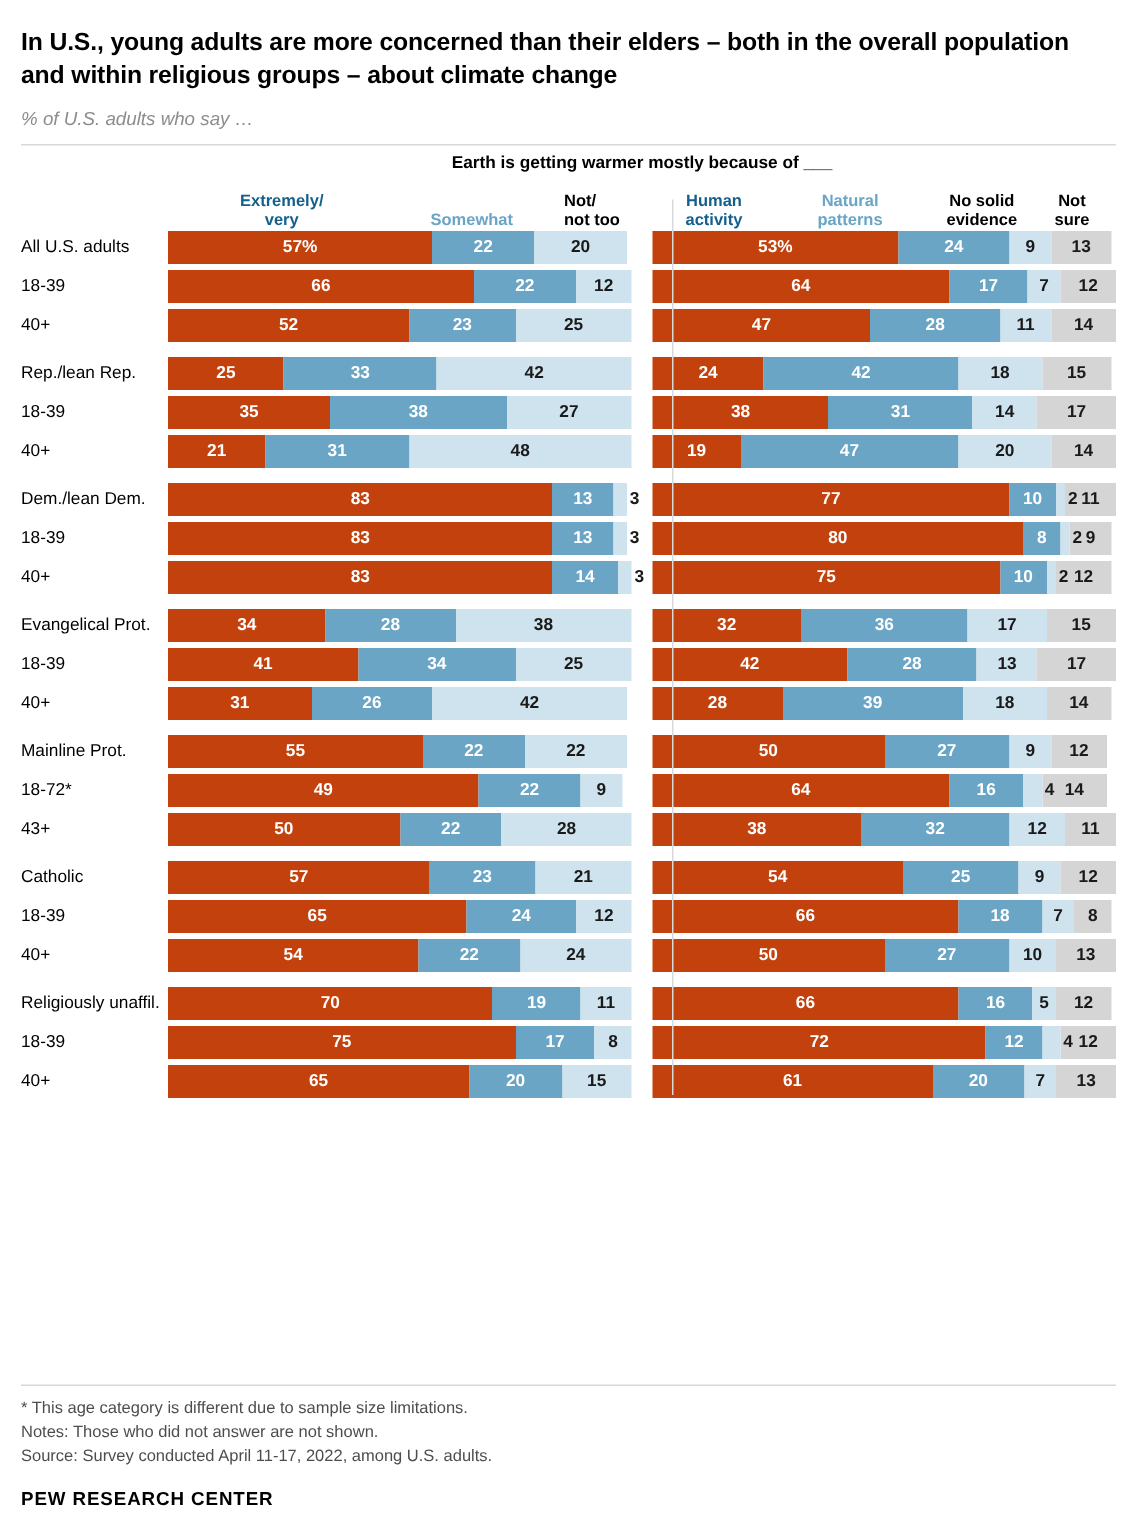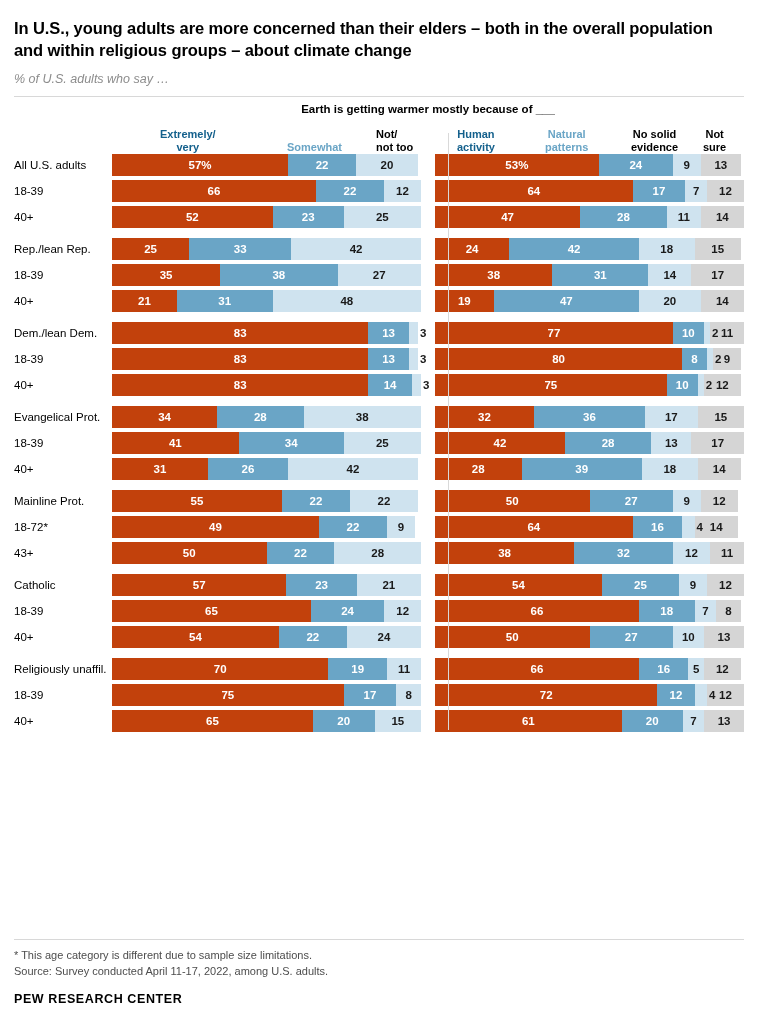--- a/index.html
+++ b/index.html
@@ -528,17 +528,18 @@
             <div class="seg seg-3" style="width: 13%;">13</div>
           </div>
         </div>
       </div>
   <div class="divider-v" style="left: 434px; top: 30px; bottom: 2px;"></div>
     </div>
 
   <div class="footer">
     <div class="rule-bottom"></div>
     <div class="note">* This age category is different due to sample size limitations.</div>
+    <div class="note">Notes: Those who did not answer are not shown.</div>
     <div class="note">Source: Survey conducted April 11-17, 2022, among U.S. adults.</div>
     <div class="brand">PEW RESEARCH CENTER</div>
   </div>
 
 </div>
 
 </body></html>

